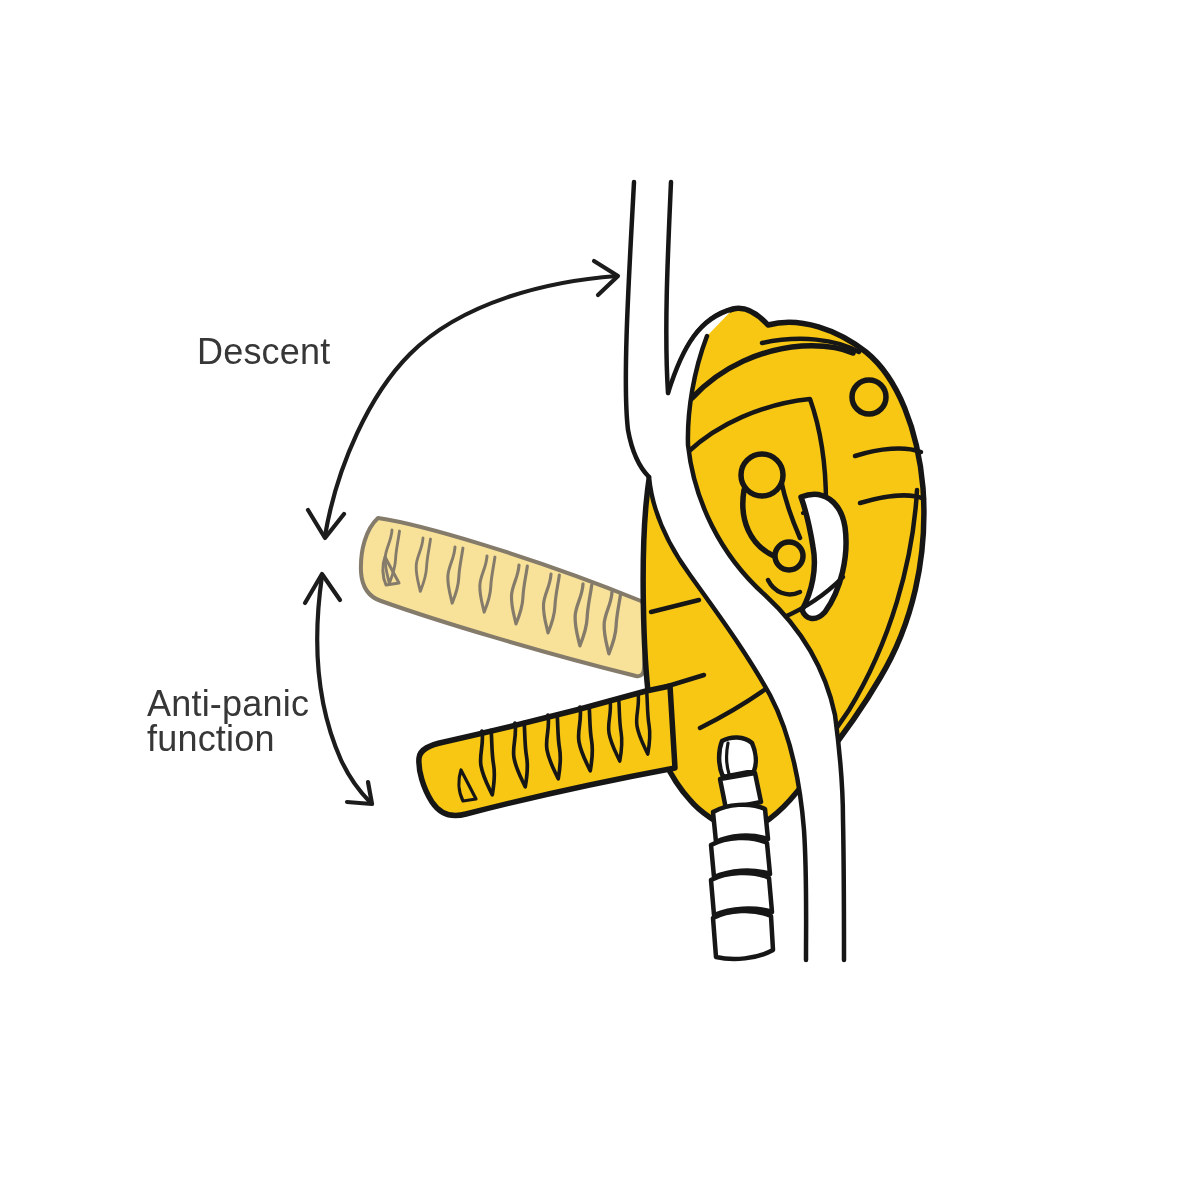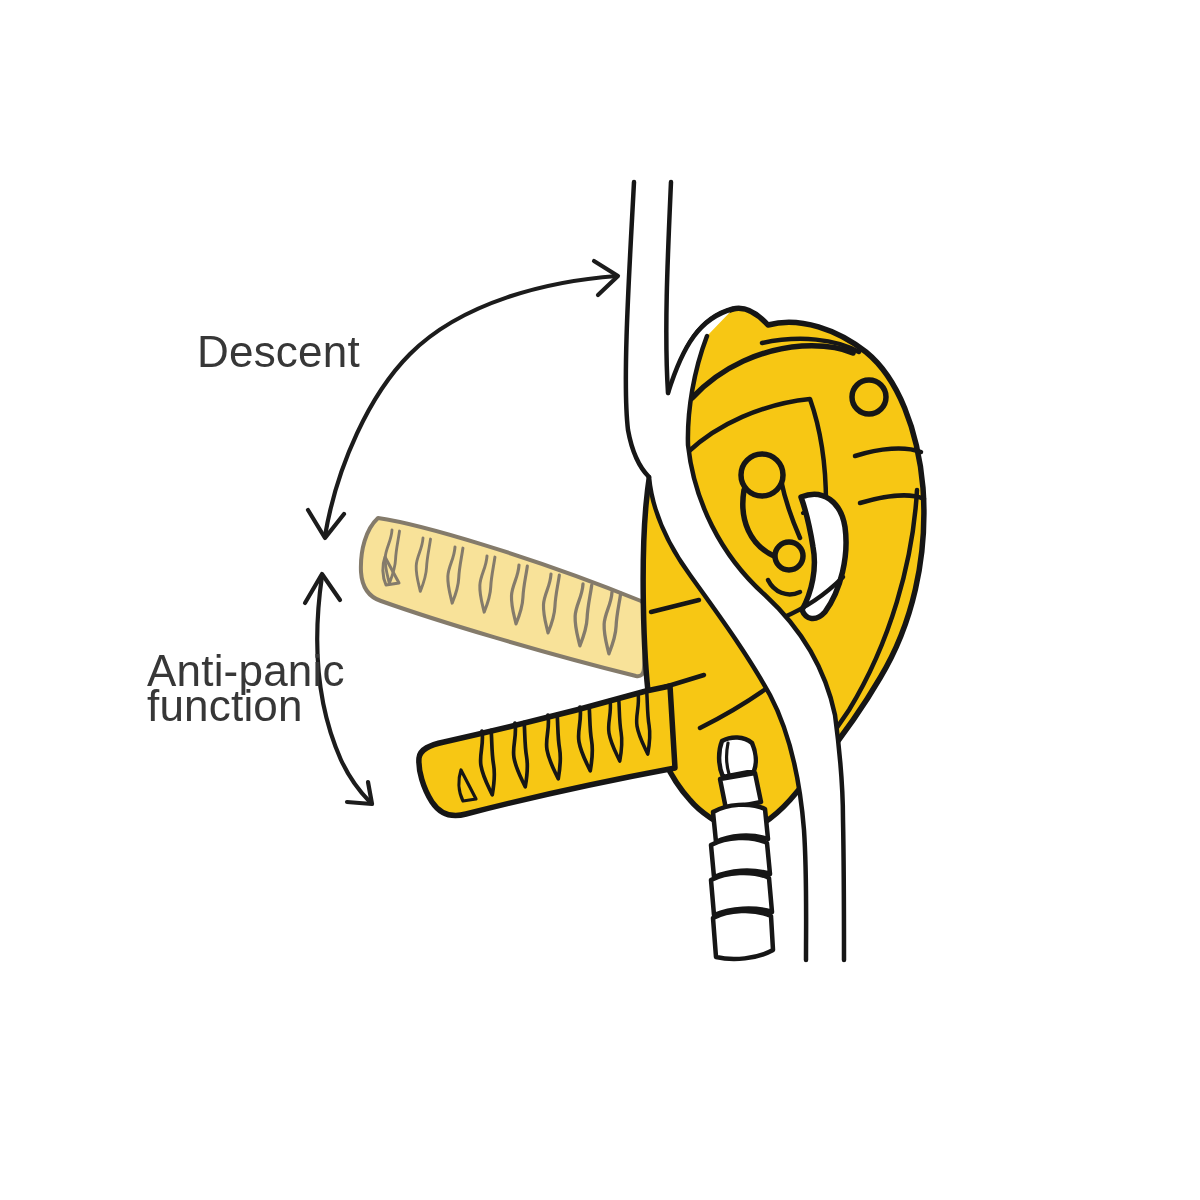--- a/index.html
+++ b/index.html
@@ -21,27 +21,27 @@
   .ln   { stroke: var(--c-outline); stroke-linecap: round; stroke-linejoin: round; }
   .ln5  { stroke-width: 5.5; }
   .ln45 { stroke-width: 4.5; }
   .ln4  { stroke-width: 4; }
   .ln3  { stroke-width: 3.2; }
   .ghost-ln { stroke: var(--c-ghost_outline); stroke-linecap: round; stroke-linejoin: round; }
 
   .label {
     position: absolute;
     color: var(--c-text);
-    font-size: 44px;
+    font-size: 36px;
     line-height: 35px;
     white-space: pre-line;
     letter-spacing: 0.2px;
   }
   #descent-label   { left: 197px; top: 334px; }
-  #anti-panic-label{ left: 147px; top: 653px; }
+  #anti-panic-label{ left: 147px; top: 686px; }
 </style>
 </head>
 <body>
 
 <div id="stage">
 
   <svg id="art" width="1200" height="1200" viewBox="0 0 1200 1200">
 
     <defs>
 

